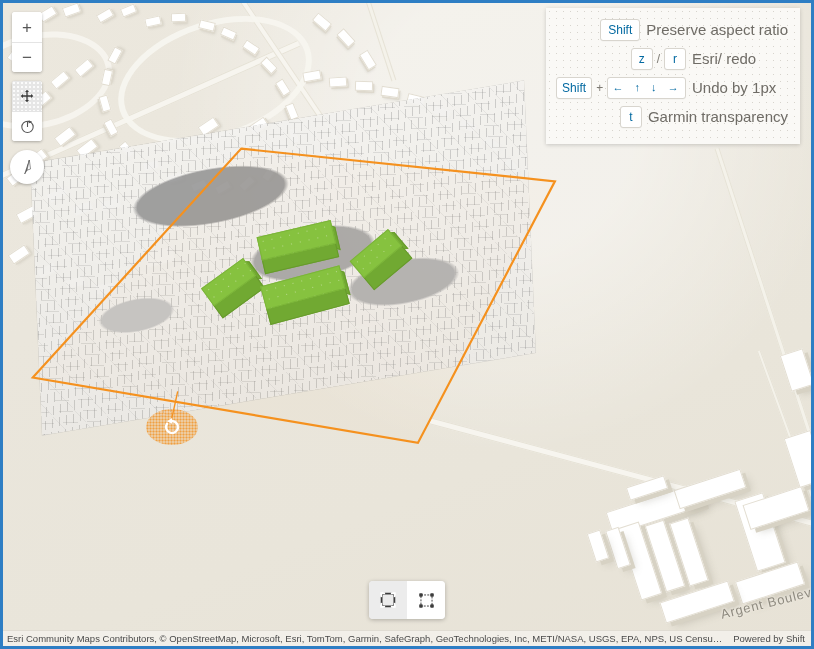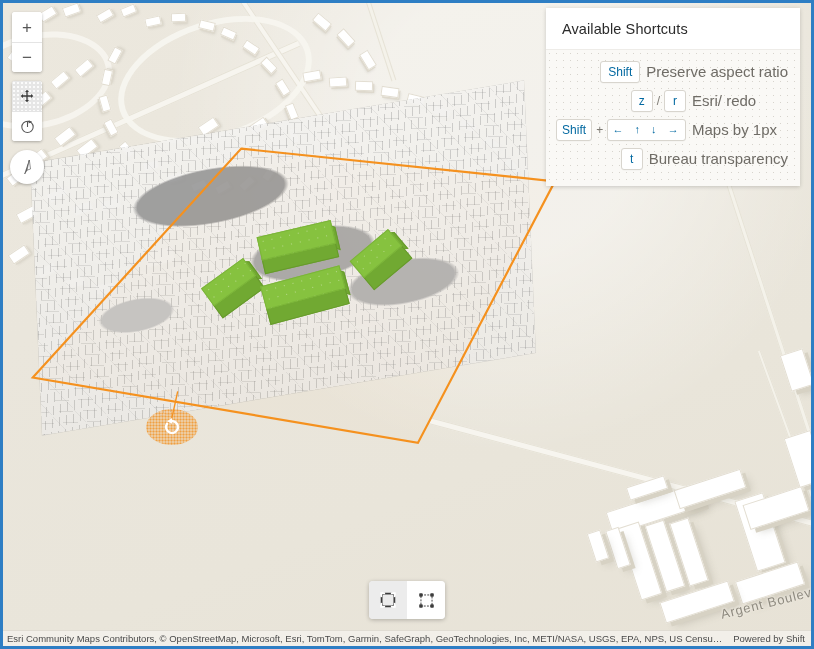--- a/index.html
+++ b/index.html
@@ -504,21 +504,20 @@
         <rect x="5" y="5" width="14" height="14" fill="none" stroke="#3c3c3c" stroke-width="1.2" stroke-dasharray="2.4 1.6"></rect>
         <rect x="2.8" y="2.8" width="4.4" height="4.4" rx="1" fill="#3c3c3c"></rect>
         <rect x="16.8" y="2.8" width="4.4" height="4.4" rx="1" fill="#3c3c3c"></rect>
         <rect x="2.8" y="16.8" width="4.4" height="4.4" rx="1" fill="#3c3c3c"></rect>
         <rect x="16.8" y="16.8" width="4.4" height="4.4" rx="1" fill="#3c3c3c"></rect>
       </svg>
     </button>
   </div>
 
   <div id="shortcuts">
-    <div class="sc-head">Available Shortcuts</div>
     <div class="sc-body">
 
       <div class="sc-row">
         <div class="sc-keys">
           <span class="key">Shift</span>
         </div>
         <div class="sc-desc">Preserve aspect ratio</div>
       </div>
 
       <div class="sc-row">
@@ -529,28 +528,28 @@
         </div>
         <div class="sc-desc">Esri/ redo</div>
       </div>
 
       <div class="sc-row">
         <div class="sc-keys">
           <span class="key">Shift</span>
           <span class="plus">+</span>
           <span class="key arrows">← ↑ ↓ →</span>
         </div>
-        <div class="sc-desc">Maps by 1px</div>
+        <div class="sc-desc">Undo by 1px</div>
       </div>
 
       <div class="sc-row">
         <div class="sc-keys">
           <span class="key">t</span>
         </div>
-        <div class="sc-desc">Bureau transparency</div>
+        <div class="sc-desc">Garmin transparency</div>
       </div>
 
     </div>
   </div>
 
   <div id="attrib">
     <div class="src">Esri Community Maps Contributors, © OpenStreetMap, Microsoft, Esri, TomTom, Garmin, SafeGraph, GeoTechnologies, Inc, METI/NASA, USGS, EPA, NPS, US Census Bureau, U…</div>
     <div class="powered">Powered by Shift</div>
   </div>
 

